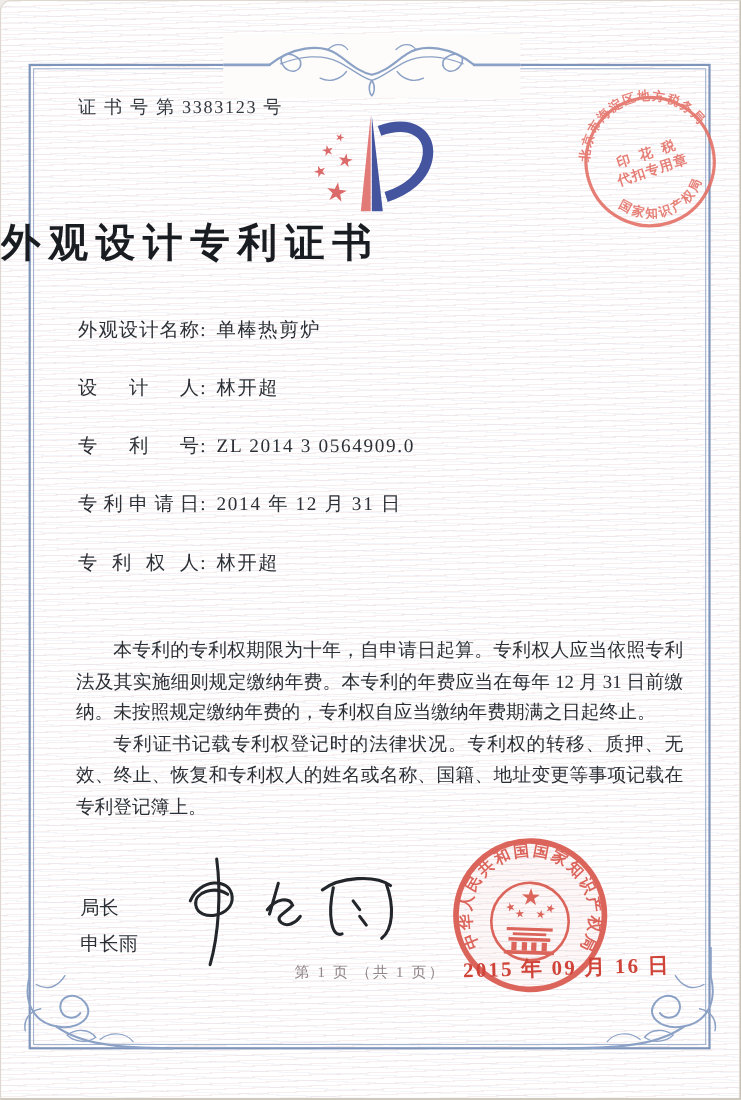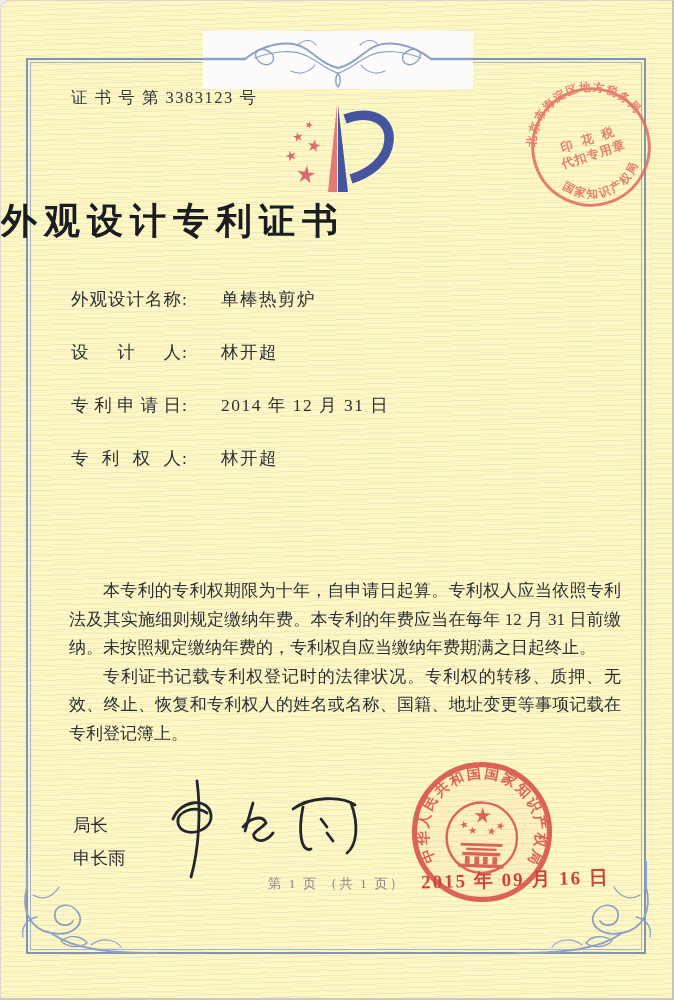--- a/index.html
+++ b/index.html
@@ -1,18 +1,18 @@
 <!DOCTYPE html>
 <html><head>
 <meta charset="utf-8">
 <style>
   html,body{margin:0;padding:0;background:#efece7;}
   .page{
     position:relative;width:674px;height:1000px;margin:0 auto;
-    background:#fef9c3;overflow:hidden;
+    background:#ffffff;overflow:hidden;
     font-family:"Liberation Serif","DejaVu Serif",serif;
     border:1px solid #ddd7cf;border-right:2px solid #c9c2b7;border-bottom:2px solid #cfc8bd;
     border-top-left-radius:10px;box-sizing:border-box;
   }
   
   .texture{
     position:absolute;inset:0;
     background:
       repeating-linear-gradient(178deg, rgba(216,178,184,.22) 0 1px, rgba(0,0,0,0) 1px 5px),
       repeating-linear-gradient(182deg, rgba(178,188,214,.14) 0 1px, rgba(0,0,0,0) 1px 7px);
@@ -20,21 +20,21 @@
   }
   .frame-outer{position:absolute;left:25px;top:57px;right:26px;bottom:44px;border:2px solid #7f94ba;}
   .frame-inner{position:absolute;inset:2px;border:1px solid #a4b3cf;}
   .abs{position:absolute;}
   .certno{left:70px;top:86px;font-size:16.5px;letter-spacing:1.5px;color:#33383f;}
   .title{left:0;right:0;top:196px;text-align:left;font-size:36px;letter-spacing:7px;color:#191c20;font-weight:600;}
   .fields{left:70px;top:286px;right:60px;}
   .frow{height:53px;font-size:17.5px;color:#2c3036;white-space:nowrap;}
   .flabel{display:inline-block;width:110px;text-align:justify;text-align-last:justify;}
   .fcolon{display:inline-block;margin:0 10px 0 1px;}
-  .fvalue{letter-spacing:1.5px;margin-left:24px;}
+  .fvalue{letter-spacing:1.5px;}
   .bodytext{left:68px;top:576px;width:552px;font-size:17px;line-height:28.5px;color:#2c3036;text-align:justify;}
   .bodytext p{margin:0;text-indent:2em;}
   .signer{left:72px;top:808px;font-size:17.5px;line-height:33px;color:#2c3036;}
   .footer{left:0;right:0;top:874px;text-align:center;font-size:13.5px;letter-spacing:2px;color:#8f8487;}
   .sealdate{left:420px;top:866px;font-size:19px;color:#cf4338;letter-spacing:2px;font-weight:600;transform:rotate(-1.5deg);}
   .ornament{color:#8ba1c6;}
   .topflour{left:202px;top:30px;width:270px;height:58px;background:#fdfcfa;}
   .cornerL{left:6px;top:860px;width:152px;height:100px;}
   .cornerR{right:6px;top:860px;width:152px;height:100px;transform:scaleX(-1);}
   .taxstamp{left:516px;top:72px;width:148px;height:148px;transform:rotate(-18deg);opacity:.85;}
@@ -127,20 +127,21 @@
       <polygon points="73,4 73,91 83,91" fill="#44549e"></polygon>
       <path d="M80 18 C108 8,126 20,124 40 C122 61,102 73,86 78" fill="none" stroke="#44549e" stroke-width="9.5"></path>
     </svg>
   </div>
 
   <div class="abs title">外观设计专利证书</div>
 
   <div class="abs fields">
     <div class="frow"><span class="flabel">外观设计名称</span><span class="fcolon">:</span><span class="fvalue">单棒热剪炉</span></div>
     <div class="frow"><span class="flabel">设计人</span><span class="fcolon">:</span><span class="fvalue">林开超</span></div>
+    <div class="frow"><span class="flabel">专利号</span><span class="fcolon">:</span><span class="fvalue">ZL 2014 3 0564909.0</span></div>
     <div class="frow"><span class="flabel">专利申请日</span><span class="fcolon">:</span><span class="fvalue">2014 年 12 月 31 日</span></div>
     <div class="frow"><span class="flabel">专利权人</span><span class="fcolon">:</span><span class="fvalue">林开超</span></div>
   </div>
 
   <div class="abs bodytext">
     <p>本专利的专利权期限为十年，自申请日起算。专利权人应当依照专利法及其实施细则规定缴纳年费。本专利的年费应当在每年 12 月 31 日前缴纳。未按照规定缴纳年费的，专利权自应当缴纳年费期满之日起终止。</p>
     <p>专利证书记载专利权登记时的法律状况。专利权的转移、质押、无效、终止、恢复和专利权人的姓名或名称、国籍、地址变更等事项记载在专利登记簿上。</p>
   </div>
 
   <div class="abs signer">

